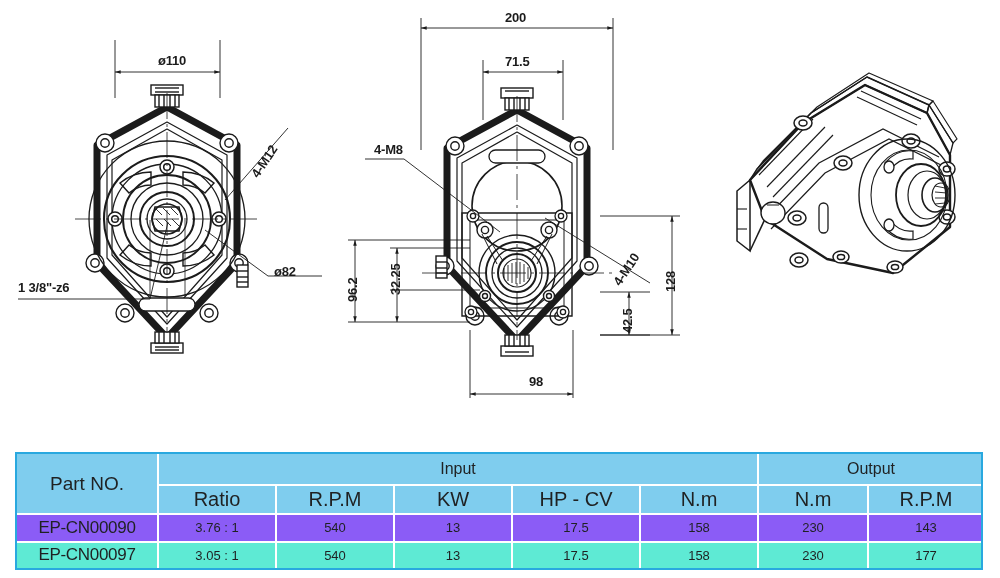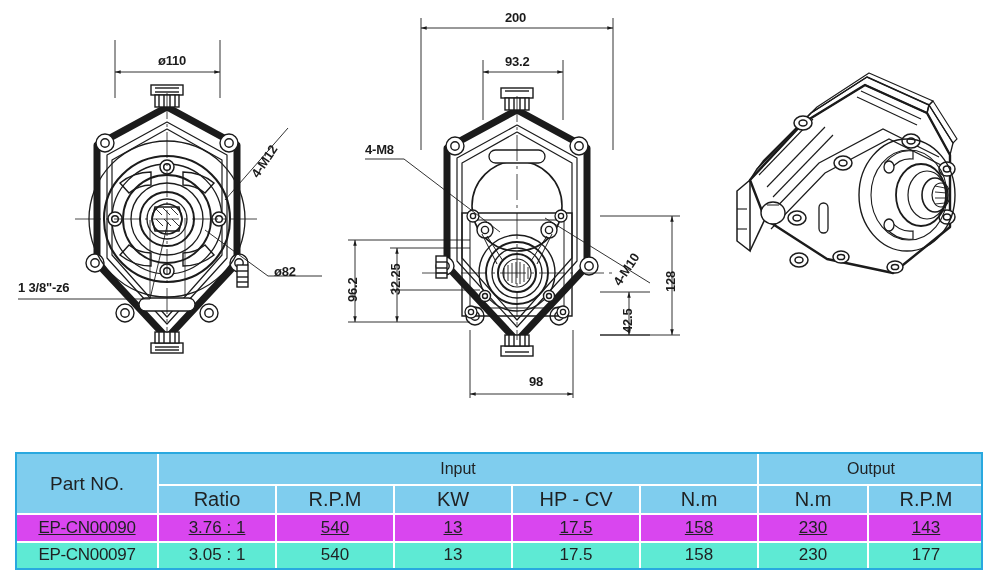--- a/index.html
+++ b/index.html
@@ -62,24 +62,24 @@
     font-weight: 400;
     padding: 0;
   }
   table.spec th {
     background: #7fcdee;
     font-weight: 400;
   }
   .th-part   { font-size: 19px; }
   .th-group  { font-size: 16px; height: 30px; border-radius: 8px; }
   .th-sub    { font-size: 20px; height: 27px; }
-  tr.row-white td { background: #d946ef; text-decoration: underline; }
+  tr.row-white td { background: #8b5cf6; }
   tr.row-blue  td { background: #5eead4; }
   td.partno { font-size: 17px; letter-spacing: -0.3px; }
-  td.val    { font-size: 17px; }
+  td.val    { font-size: 13px; }
   .outer-frame {
     position: absolute;
     left: 15px; top: 452px;
     width: 964px; height: 114px;
     border: 2px solid #29a8df;
     box-sizing: content-box;
     pointer-events: none;
   }
 </style>
 </head>
@@ -464,33 +464,33 @@
   <div class="dim-label" style="left:158px; top:53px;">ø110</div>
 
   <div class="dim-label" style="left:274px; top:264px;text-align:right;">ø82</div>
 
   <div class="dim-label" style="left:18px; top:280px;">1 3/8"-z6</div>
 
   <div class="dim-label rot55" style="left:248px; top:172px;">4-M12</div>
 
   <div class="dim-label" style="left:505px; top:10px;text-align:center;">200</div>
 
-  <div class="dim-label" style="left:505px; top:54px;">93.2</div>
+  <div class="dim-label" style="left:505px; top:54px;">71.5</div>
 
   <div class="dim-label" style="left:509px; top:374px;margin-left:20px;">98</div>
 
   <div class="dim-label rot90" style="left:345px; top:302px;">96.2</div>
 
   <div class="dim-label rot90" style="left:388px; top:295px;">32.25</div>
 
   <div class="dim-label rot90" style="left:663px; top:292px;">128</div>
 
   <div class="dim-label rot90" style="left:620px; top:333px;">42.5</div>
 
-  <div class="dim-label" style="left:365px; top:142px;">4-M8</div>
+  <div class="dim-label" style="left:374px; top:142px;">4-M8</div>
 
   <div class="dim-label rot55" style="left:610px; top:280px;">4-M10</div>
 
   <div id="spec-table-wrap">
     <table class="spec">
       <colgroup>
         <col style="width:142px">
         <col style="width:118px">
         <col style="width:118px">
         <col style="width:118px">

